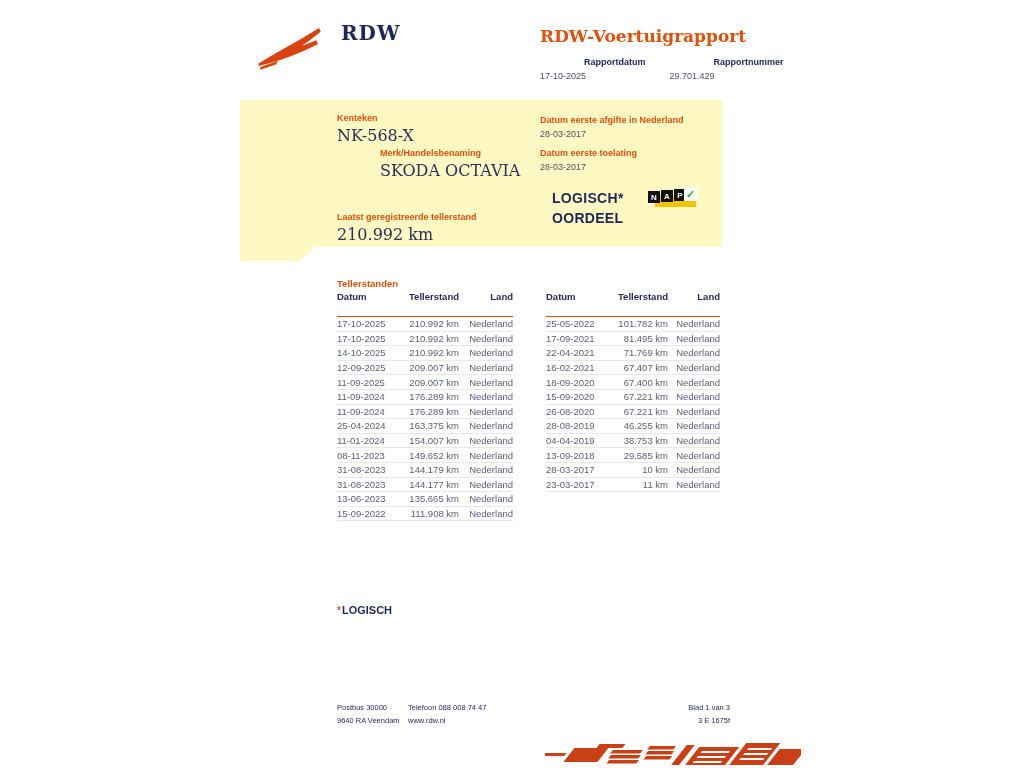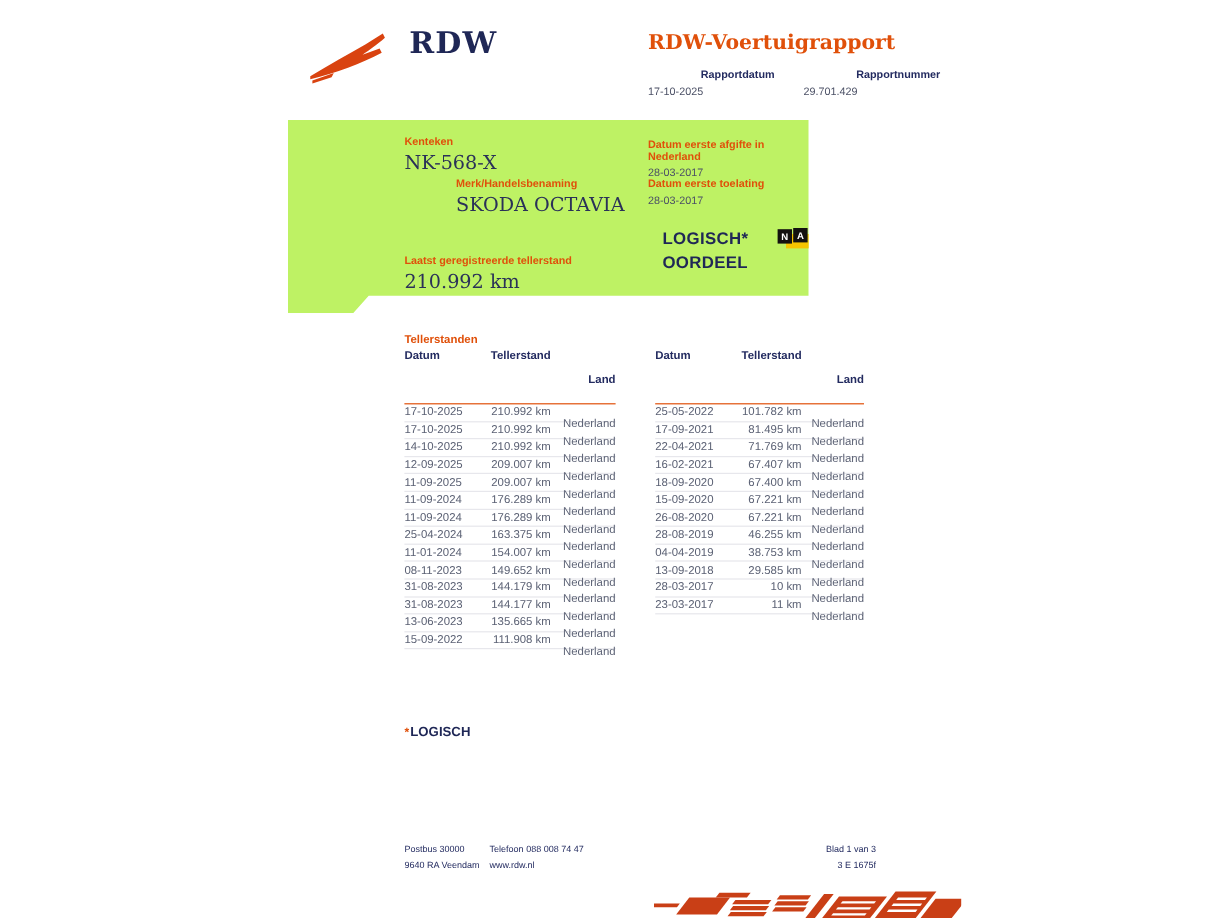--- a/index.html
+++ b/index.html
@@ -2,28 +2,28 @@
 <html><head>
 <meta charset="utf-8">
 <style>
   * { margin:0; padding:0; box-sizing:border-box; }
   html,body { background:#ffffff; }
   body { font-family:"Liberation Sans", sans-serif; color:#232B60; }
   #page { position:relative; width:1024px; height:768px; background:#ffffff; overflow:hidden; }
 
   
   .logo-wrap { position:absolute; left:255px; top:22px; width:80px; height:50px; }
-  .logo-text { position:absolute; left:341px; top:21px; font-family:"DejaVu Serif", serif; font-weight:700; font-size:25px; color:#1F2756; letter-spacing:1px; }
+  .logo-text { position:absolute; left:341px; top:21px; font-family:"DejaVu Serif", serif; font-weight:700; font-size:20px; color:#1F2756; letter-spacing:1px; }
   .doc-title { position:absolute; left:540px; top:26px; font-family:"DejaVu Serif", serif; font-weight:700; font-size:17px; color:#E0500A; }
   .report-meta { position:absolute; left:540px; top:57px; display:flex; gap:24px; }
   .meta-label { font-size:9px; font-weight:700; color:#232B60;padding-left:44px; }
   .meta-value { font-size:9px; color:#4C5166; margin-top:4px; }
 
   
-  .grey-box { position:absolute; left:240px; top:100px; width:434px; height:161px; background:#bef264;
+  .grey-box { position:absolute; left:240px; top:100px; width:482px; height:161px; background:#fef9c3;
     clip-path: polygon(0 0, 100% 0, 100% 91%, 15.5% 91%, 12.5% 100%, 0 100%); }
   .field-label { font-size:9px; font-weight:700; color:#E0500A; }
   .field-value-lg { font-family:"DejaVu Serif", serif; font-size:16px; color:#2A3158; margin-top:3px; }
   .field-value-sm { font-size:9px; color:#4C5166; margin-top:4px; }
   .gb-kenteken { position:absolute; left:97px; top:13px; }
   .gb-merk { position:absolute; left:101px; top:48px;margin-left:39px; }
   .gb-teller { position:absolute; left:97px; top:112px; }
   .gb-afgifte { position:absolute; left:300px; top:15px; }
   .gb-toelating { position:absolute; left:300px; top:48px; }
   .gb-oordeel { position:absolute; left:312px; top:88px; font-size:14px; font-weight:800; color:#1F2756; line-height:20px; letter-spacing:0.3px; }
@@ -39,21 +39,21 @@
 
   
   .section-title { position:absolute; left:337px; top:278px; font-size:9.5px; font-weight:700; color:#E0500A; }
   .odo-table { position:absolute; top:291px; font-size:9.5px; }
   .odo-left { left:337px; width:176px; }
   .odo-right { left:546px; width:174px; }
   .t-head { display:flex; font-weight:700; color:#232B60; border-bottom:1.5px solid #E0500A; padding-bottom:14px; }
   .t-row { display:flex; height:14.6px; align-items:center; color:#5B6174; border-bottom:1px solid #E7E7EC; }
   .col-datum { width:64px; text-align:left; }
   .col-teller { width:58px; text-align:right; }
-  .col-land { flex:1; text-align:right;margin-top:20px; }
+  .col-land { flex:1; text-align:right; }
 
   
   .footnote { position:absolute; left:337px; top:604px; width:394px; }
   .footnote-title { font-size:11px; font-weight:800; color:#1F2756; }
   .footnote-title .mark { color:#E0500A; margin-right:1px; font-size:10px; }
   .footnote-text { margin-top:6px; font-size:9.5px; line-height:15px; color:#E0500A; }
 
   
   .footer-col { position:absolute; font-size:7.5px; color:#232B60; line-height:13px; }
   .fc1 { left:337px; top:701px; }

